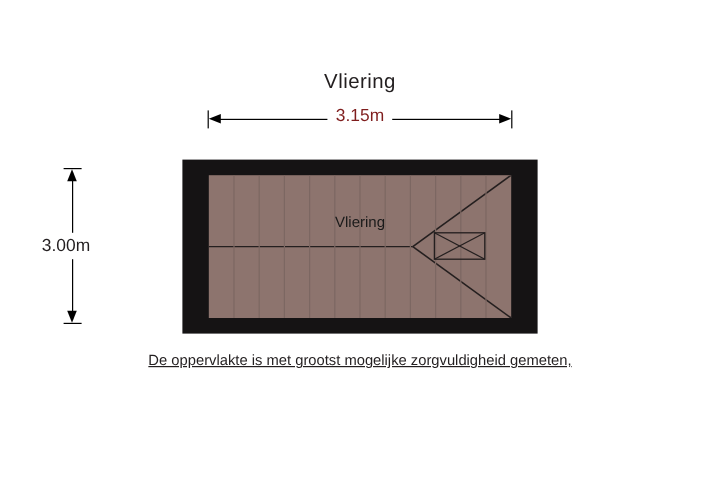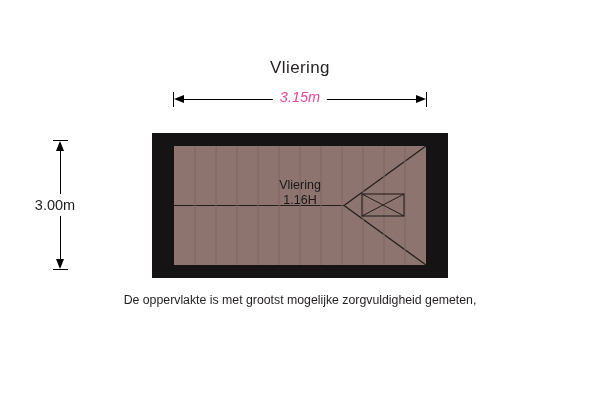--- a/index.html
+++ b/index.html
@@ -74,22 +74,21 @@
     border-left: 10px solid #000;
   }
   .dim-top .label-wrap {
     position: absolute;
     left: 50%;
     top: -3px;
     transform: translateX(-50%);
     background: #ffffff;
     padding: 0 7px;
     font-size: 14.5px;
-    color: #ec4899;
-    font-style: italic;
+    color: #7f1d1d;
   }
 
   
   .dim-left {
     position: absolute;
     left: 49px;
     top: 140px;
     width: 24px;
     height: 130px;
   }
@@ -178,21 +177,21 @@
   .footer {
     position: absolute;
     left: 0;
     top: 292px;
     width: 600px;
     text-align: center;
     font-size: 12.3px;
     line-height: 16.5px;
     color: #231f20;
   }
-  .footer div { white-space: nowrap; }
+  .footer div { white-space: nowrap; text-decoration: underline; }
 </style>
 </head>
 <body>
 
 <div id="page">
 
   <div class="title">Vliering</div>
 
   <div class="dim-top">
     <div class="cap-l"></div>
@@ -236,21 +235,20 @@
           <line x1="231" y1="0" x2="231" y2="119"></line>
         </g>
 
         <rect x="188" y="48" width="42" height="22" fill="none" stroke="#241f1f" stroke-width="1.1"></rect>
         <line x1="188" y1="48" x2="230" y2="70" stroke="#241f1f" stroke-width="1"></line>
         <line x1="188" y1="70" x2="230" y2="48" stroke="#241f1f" stroke-width="1"></line>
       </svg>
 
       <div class="room-label">
         <span>Vliering</span>
-        <span class="l2">1.16H</span>
       </div>
     </div>
   </div>
 
   <div class="footer">
     <div>De oppervlakte is met grootst mogelijke zorgvuldigheid gemeten,</div>
   </div>
 
 </div>
 

